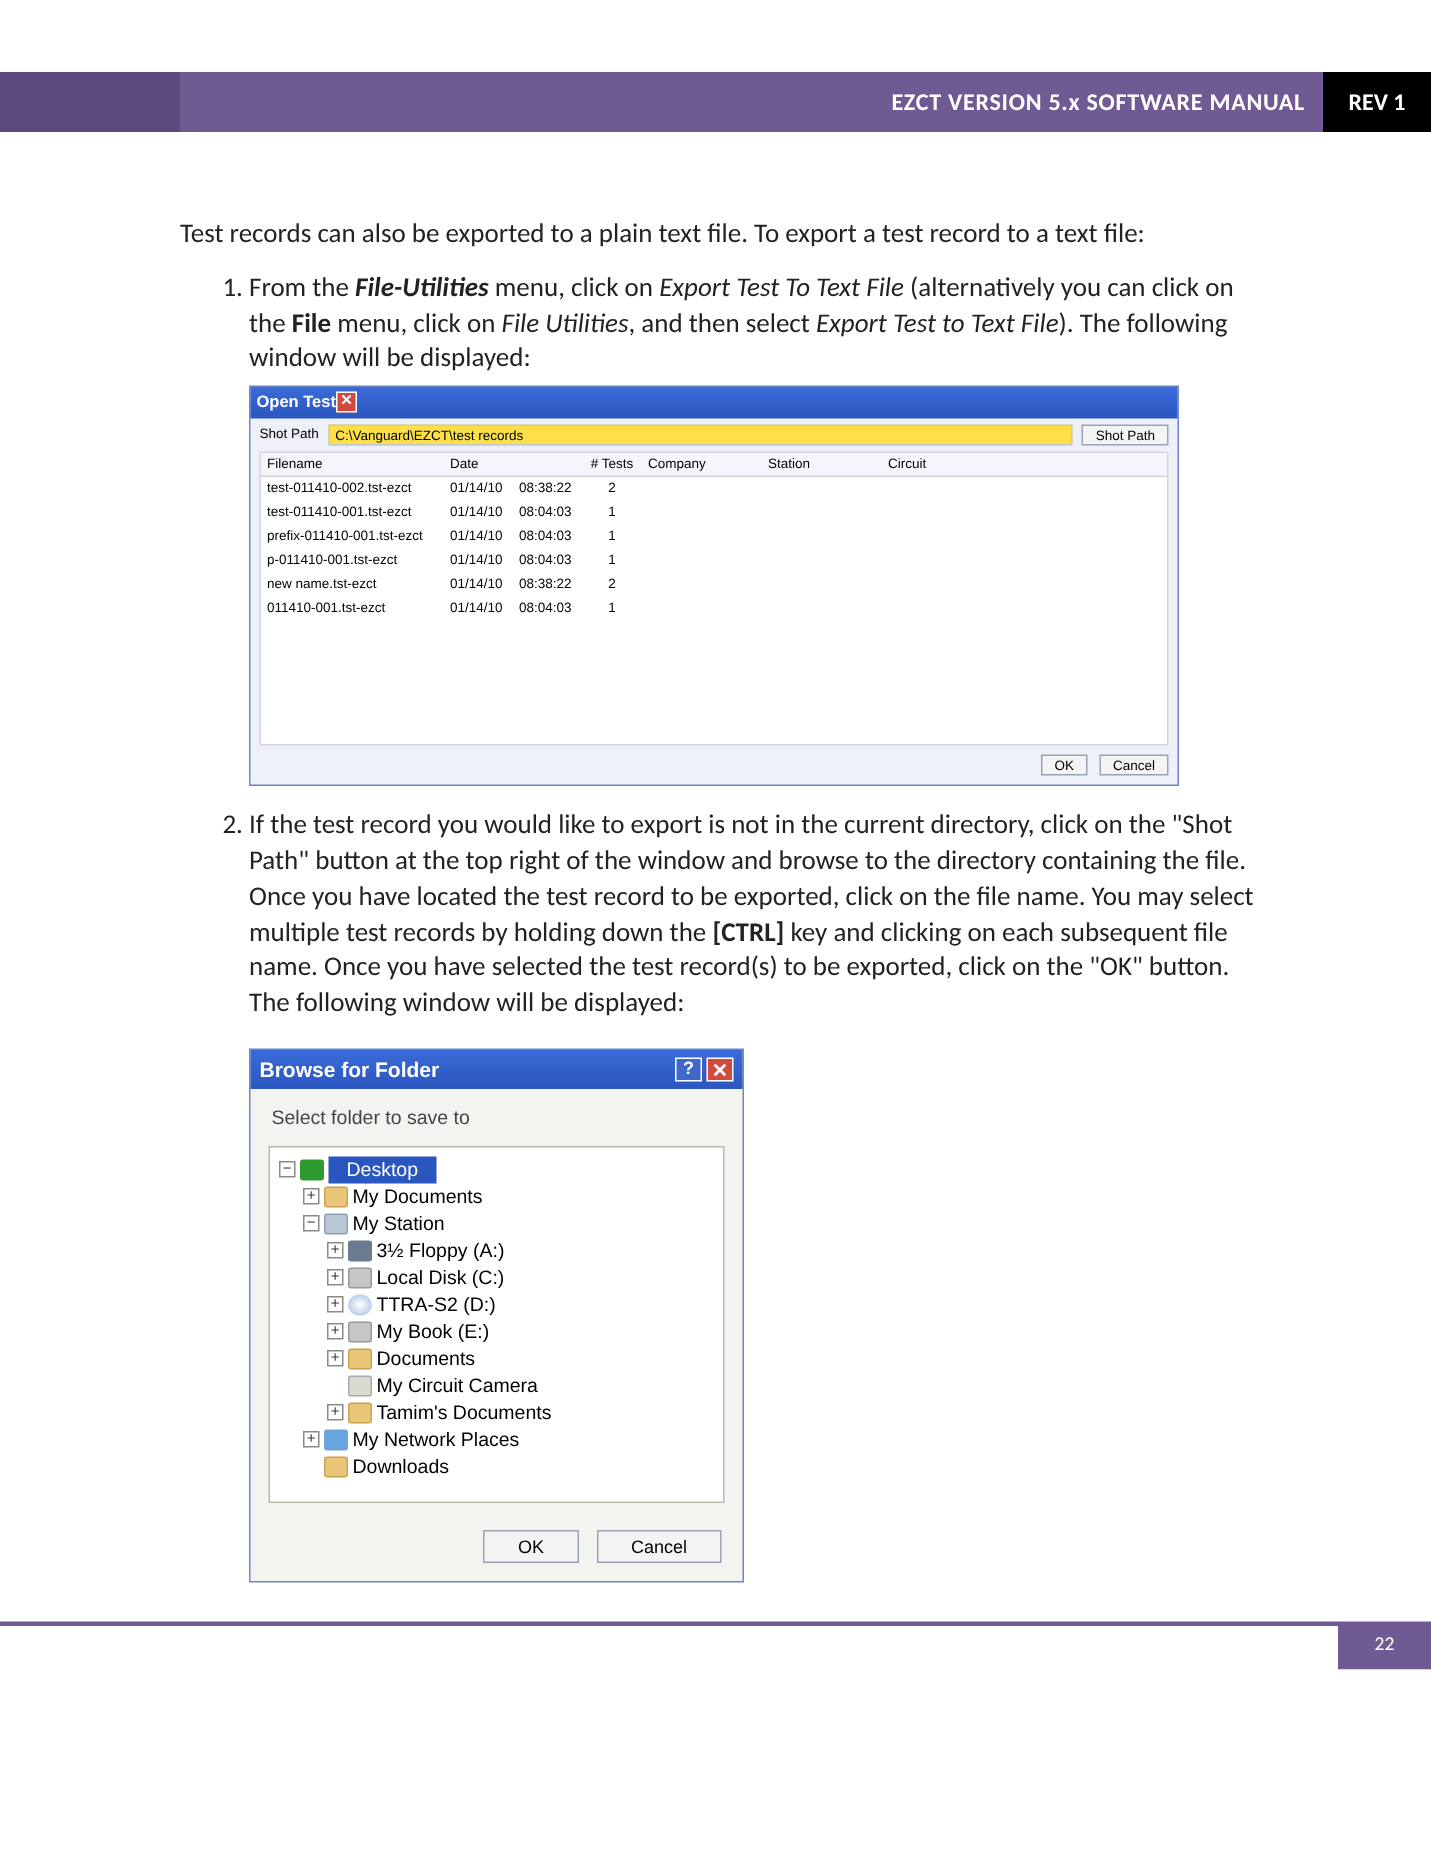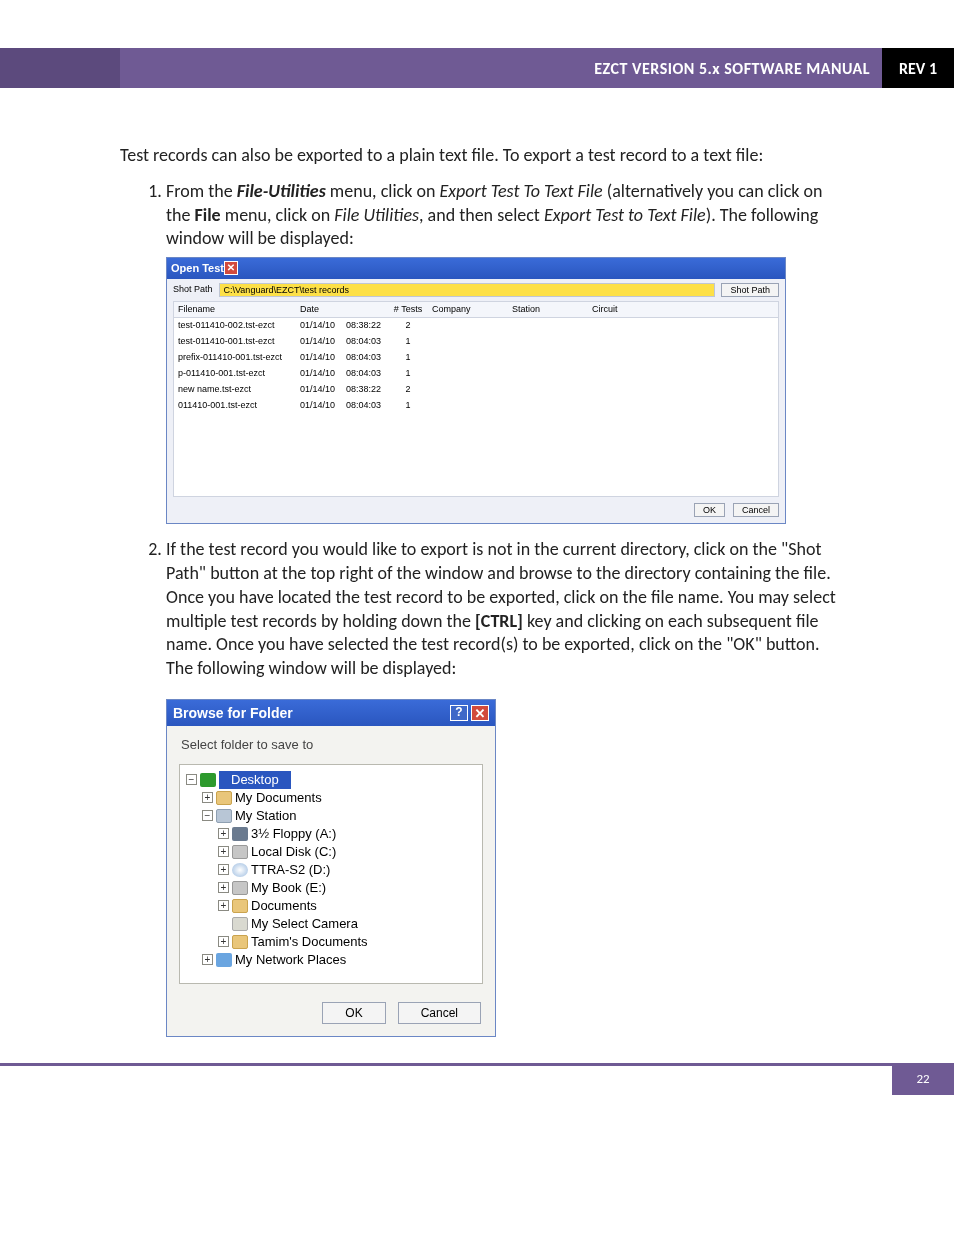--- a/index.html
+++ b/index.html
@@ -213,31 +213,36 @@
               <span>My Book (E:)</span>
             </div>
           <div class="tn ind2">
               <span class="pm">+</span>
               <span class="ic ic-folder"></span>
               <span>Documents</span>
             </div>
           <div class="tn ind2">
               <span class="pm-empty"></span>
               <span class="ic ic-cam"></span>
-              <span>My Select Camera</span>
+              <span>My Circuit Camera</span>
             </div>
           <div class="tn ind2">
               <span class="pm">+</span>
               <span class="ic ic-folder"></span>
               <span>Tamim's Documents</span>
             </div>
           <div class="tn ind1">
               <span class="pm">+</span>
               <span class="ic ic-net"></span>
               <span>My Network Places</span>
+            </div>
+          <div class="tn ind1">
+              <span class="pm-empty"></span>
+              <span class="ic ic-folder"></span>
+              <span>Downloads</span>
             </div>
         </div>
         <div class="bff-bot">
           <button class="btn">OK</button>
           <button class="btn">Cancel</button>
         </div>
       </div>
     </li>
   </ol>
 </div>

